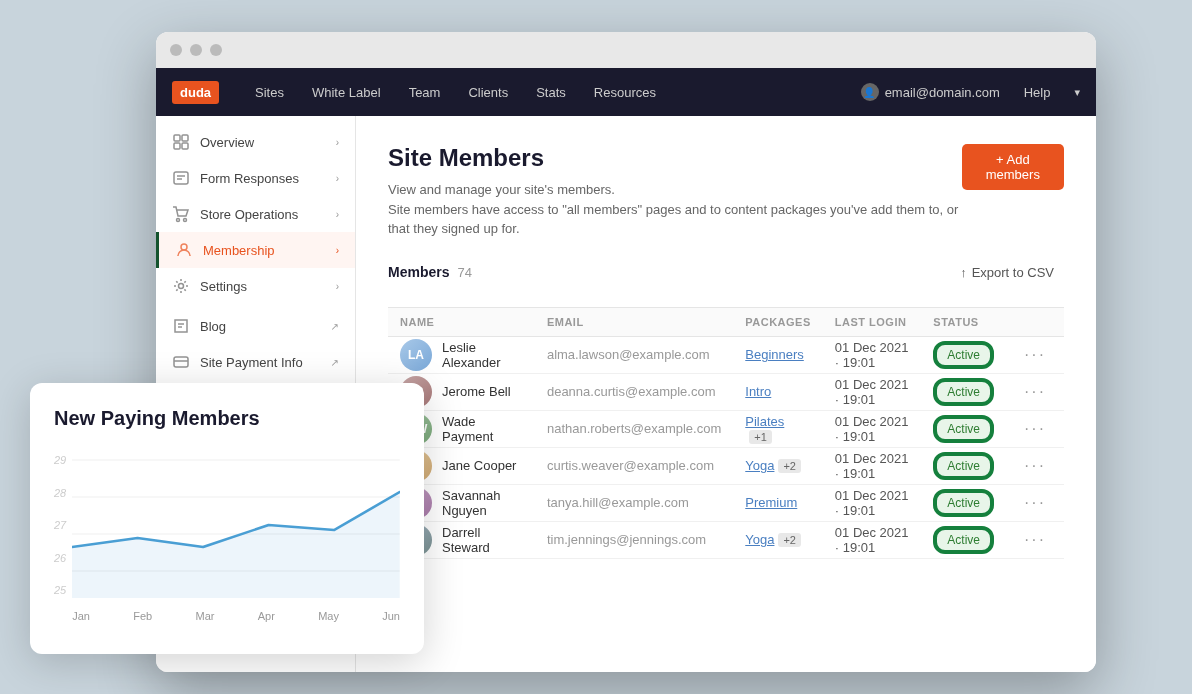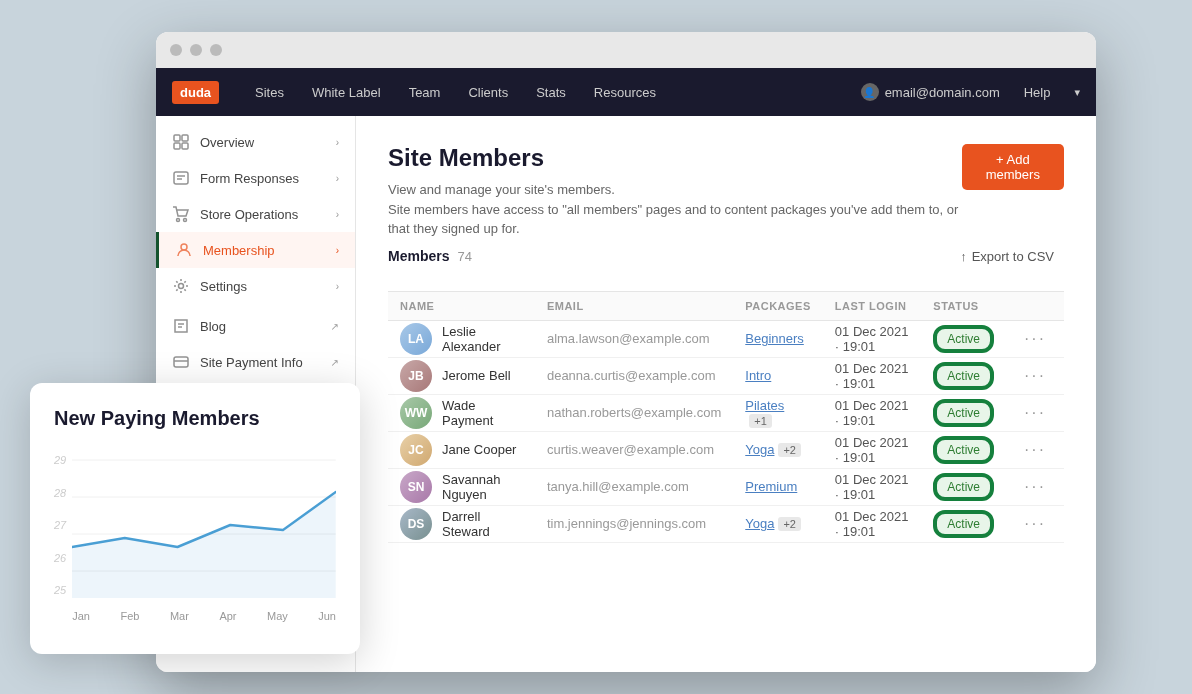--- a/index.html
+++ b/index.html
@@ -169,21 +169,21 @@
       font-size: 24px;
       font-weight: 600;
       color: #1a1a2e;
       margin-bottom: 8px;
     }
 
     .page-desc {
       font-size: 13px;
       color: #666;
       line-height: 1.5;
-      margin-bottom: 4px;
+      margin-bottom: 20px;
     }
 
     
     .members-header {
       display: flex;
       align-items: center;
       justify-content: space-between;
       margin-bottom: 21px;
     }
 
@@ -326,21 +326,21 @@
       border-radius: 4px;
       font-size: 16px;
       letter-spacing: 2px;
     }
 
     
     .chart-popup {
       position: absolute;
       left: 30px;
       bottom: 40px;
-      width: 330px;
+      width: 394px;
       background: #fff;
       border-radius: 12px;
       box-shadow: 0 8px 40px rgba(0,0,0,0.18);
       padding: 24px;
       z-index: 100;
     }
 
     .chart-title {
       font-size: 20px;
       font-weight: 600;

